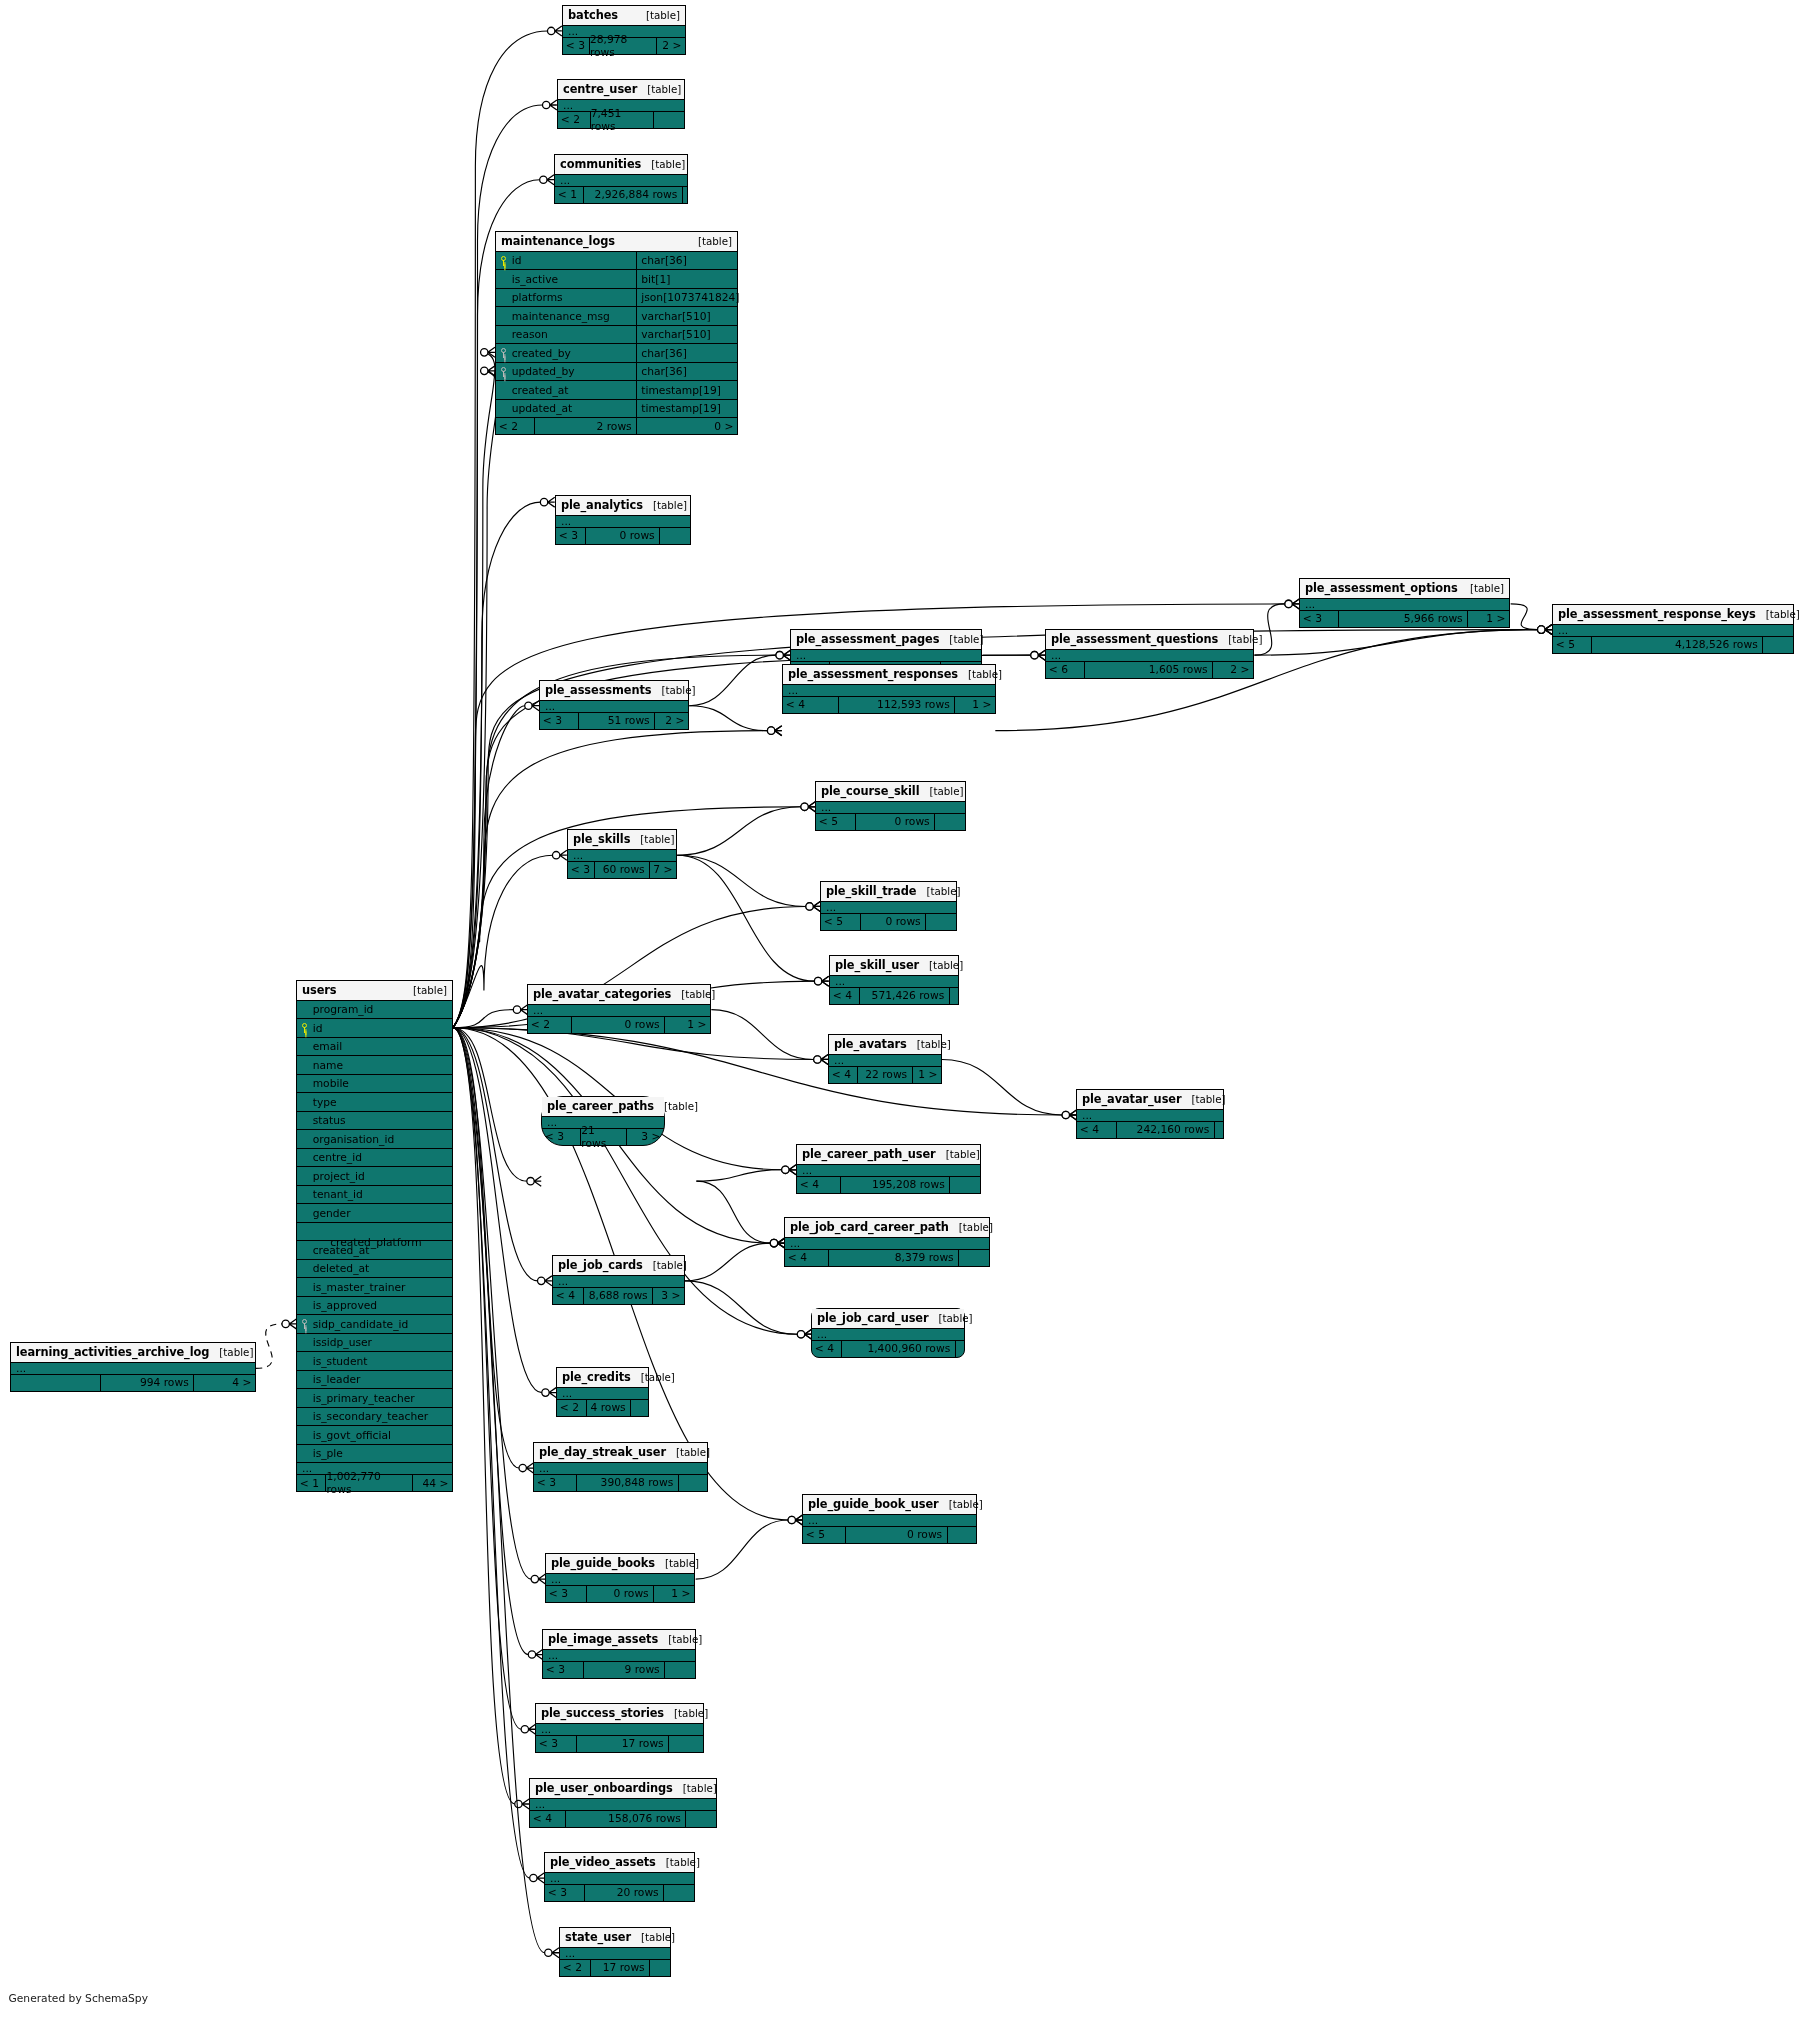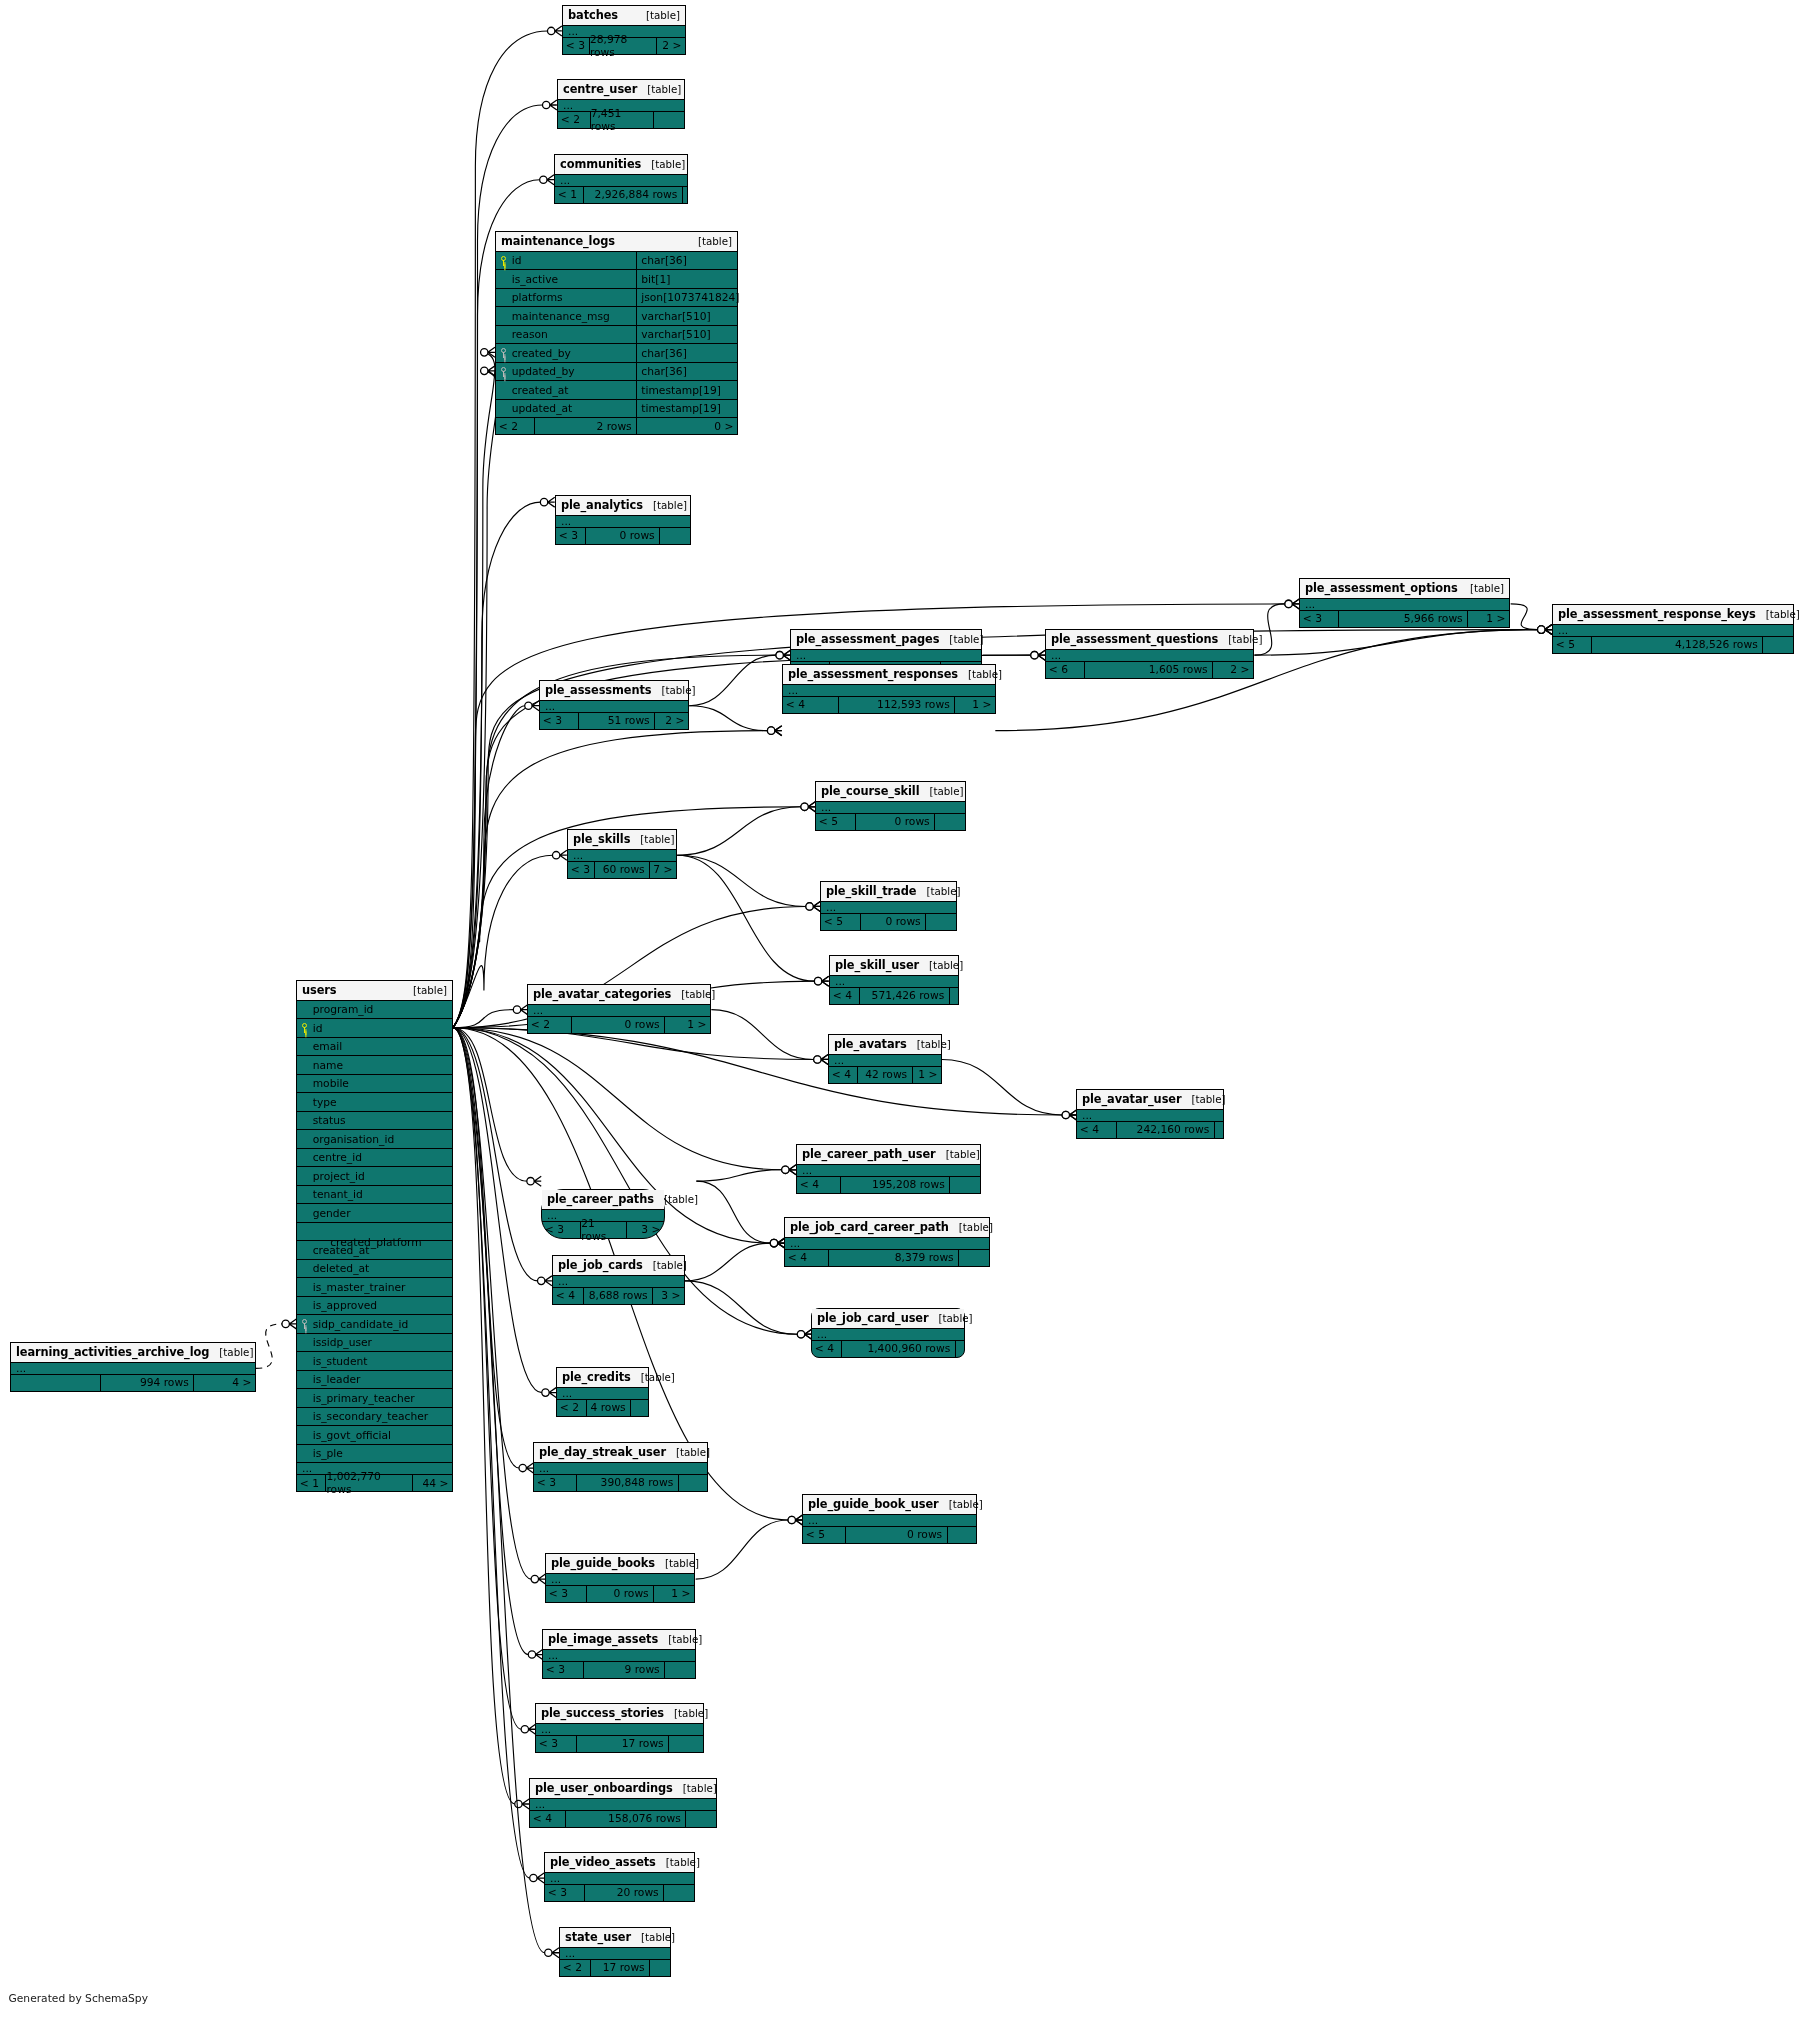--- a/index.html
+++ b/index.html
@@ -738,37 +738,37 @@
         </div>
       </div>
       <div class="tbl" style="left: 828px; top: 1034px; width: 114px;">
         <div class="hdr">
           <span class="tname">ple_avatars</span>
           <span class="ttype">[table]</span>
         </div>
         <div class="ellipsis">...</div>
         <div class="foot">
           <div class="fl" style="width: 28.5px;">&lt; 4</div>
-          <div class="fc">42 rows</div>
+          <div class="fc">22 rows</div>
           <div class="fr" style="width: 28.5px;">1 &gt;</div>
         </div>
       </div>
       <div class="tbl" style="left: 1076px; top: 1089px; width: 148px;">
         <div class="hdr">
           <span class="tname">ple_avatar_user</span>
           <span class="ttype">[table]</span>
         </div>
         <div class="ellipsis">...</div>
         <div class="foot">
           <div class="fl" style="width: 40px;">&lt; 4</div>
           <div class="fc">242,160 rows</div>
           <div class="fr" style="width: 8.5px;"></div>
         </div>
       </div>
-      <div class="tbl" style="left: 541px; top: 1189px; width: 124px; border-radius: 22px;">
+      <div class="tbl" style="left: 541px; top: 1096px; width: 124px; border-radius: 22px;">
         <div class="hdr">
           <span class="tname">ple_career_paths</span>
           <span class="ttype">[table]</span>
         </div>
         <div class="ellipsis">...</div>
         <div class="foot">
           <div class="fl" style="width: 41px;">&lt; 3</div>
           <div class="fc">21 rows</div>
           <div class="fr" style="width: 39px;">3 &gt;</div>
         </div>

